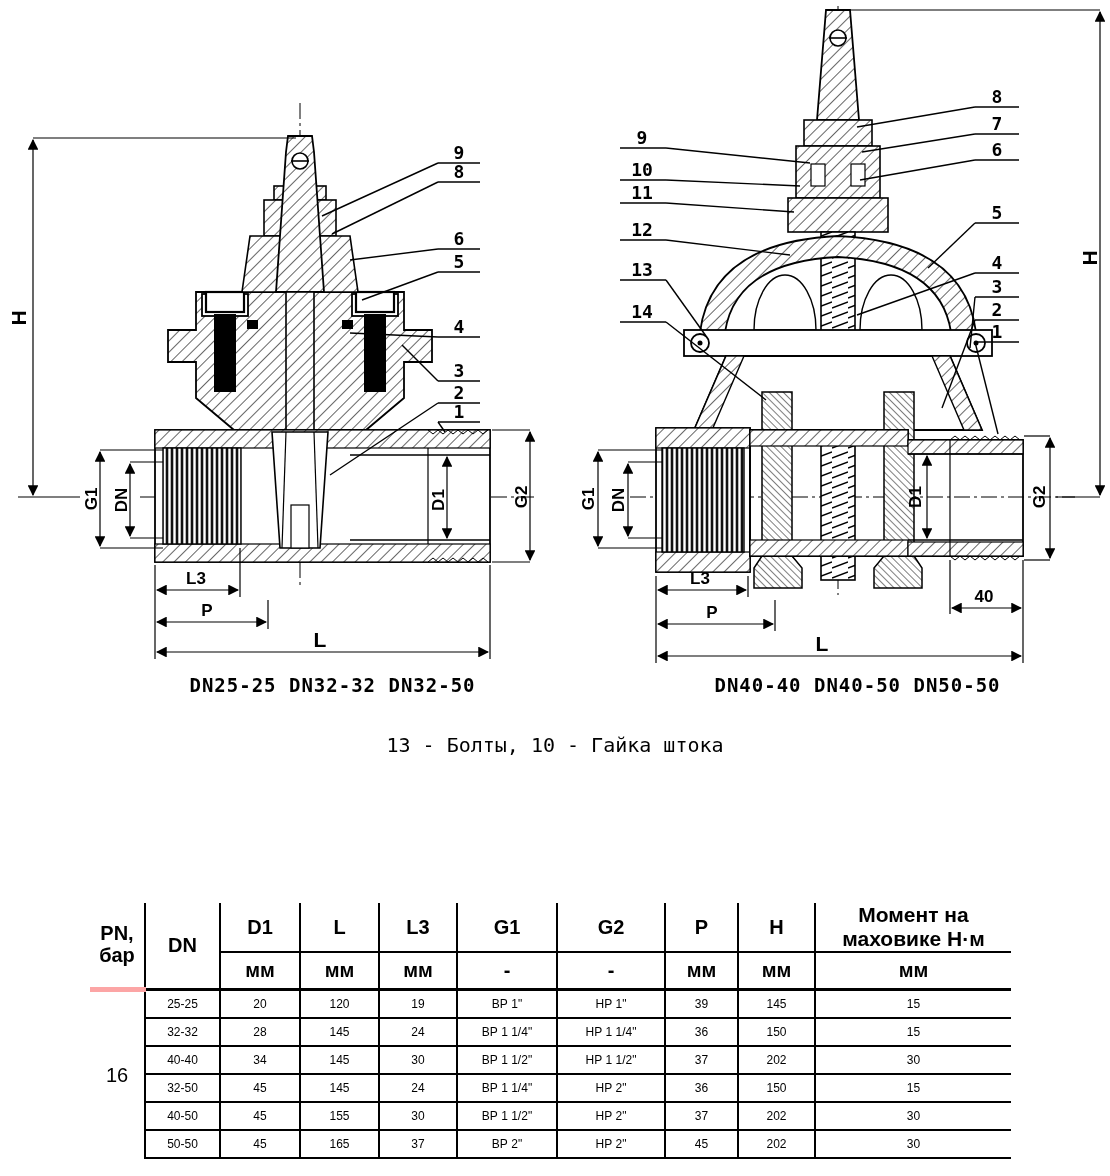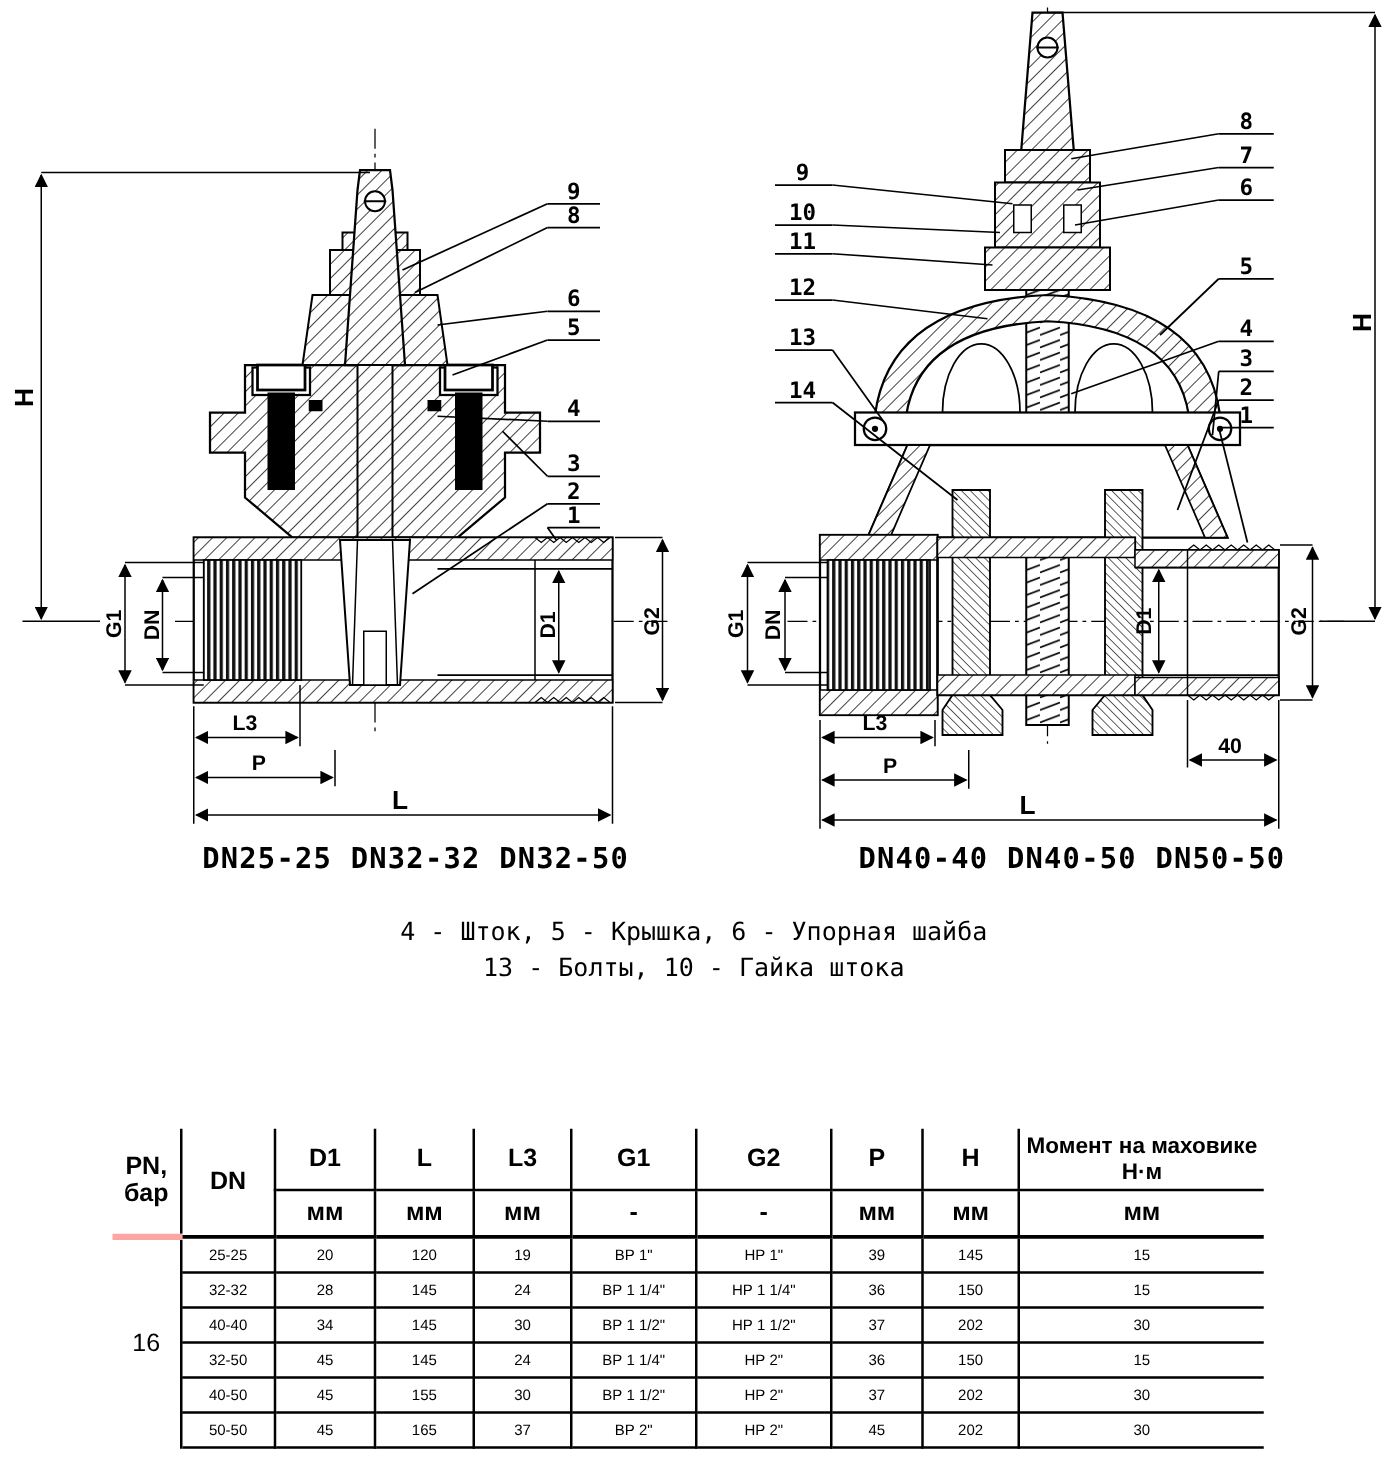--- a/index.html
+++ b/index.html
@@ -5,21 +5,21 @@
   html,body{margin:0;padding:0;background:#fff;}
   .stage{position:relative;width:1110px;height:1176px;background:#fff;overflow:hidden;
          font-family:"Liberation Sans",sans-serif;color:#000;}
   .abs{position:absolute;}
   svg{display:block;}
   svg text{fill:#000;}
   .dimlbl{font-family:"Liberation Sans",sans-serif;font-weight:bold;font-size:17px;}
   .dimbig{font-family:"Liberation Sans",sans-serif;font-weight:bold;font-size:21px;}
   .conum{font-family:"DejaVu Sans Mono",monospace;font-weight:bold;font-size:18px;}
   .caption{position:absolute;text-align:center;font-family:"DejaVu Sans Mono",monospace;
-           font-weight:bold;font-size:23px;letter-spacing:1px;}
+           font-weight:bold;font-size:19px;letter-spacing:1px;}
   .legend{position:absolute;left:0;top:731px;width:1110px;text-align:center;
           font-family:"DejaVu Sans Mono",monospace;font-size:20px;line-height:28.5px;}
   table.spec{position:absolute;left:90px;top:903px;border-collapse:collapse;table-layout:fixed;}
   table.spec th,table.spec td{padding:0;text-align:center;vertical-align:middle;
       font-family:"Liberation Sans",sans-serif;color:#000;}
   table.spec th{border:2px solid #000;border-top:none;font-size:20px;font-weight:bold;}
   table.spec tr.namerow th{height:48px;}
   table.spec tr.unitrow th{height:35px;border-bottom:3px solid #000;}
   table.spec th.pn{border-left:none;border-bottom:5px solid #fca5a5;white-space:pre-line;line-height:1.08;}
   table.spec th.sp2{border-bottom:3px solid #000;}
@@ -293,21 +293,20 @@
       <text class="conum" text-anchor="middle" x="437" y="293">3</text>
       <text class="conum" text-anchor="middle" x="437" y="316">2</text>
       <text class="conum" text-anchor="middle" x="437" y="338">1</text>
     </g>
   </svg>
 
   <div class="caption" style="left:160px;top:674px;width:345px">DN25-25 DN32-32 DN32-50</div>
   <div class="caption" style="left:685px;top:674px;width:345px">DN40-40 DN40-50 DN50-50</div>
 
   <div class="legend">
-    <div>4 - Шток, 5 - Крышка, 6 - Упорная шайба</div>
     <div>13 - Болты, 10 - Гайка штока</div>
   </div>
 
   <table class="spec">
     <colgroup>
       <col style="width:55px">
         <col style="width:75px">
         <col style="width:80px">
         <col style="width:79px">
       <col style="width:78px">
@@ -322,21 +321,21 @@
         <th class="pn" rowspan="2">PN,
 бар</th>
         <th class="sp2" rowspan="2">DN</th>
         <th>D1</th>
         <th>L</th>
         <th>L3</th>
         <th>G1</th>
         <th>G2</th>
         <th>P</th>
         <th>H</th>
-        <th class="last" style="font-size:18px">Момент на маховике Н·м</th>
+        <th class="last" style="font-size:21px">Момент на маховике Н·м</th>
       </tr>
       <tr class="unitrow">
         <th>мм</th>
         <th>мм</th>
         <th>мм</th>
         <th>-</th>
         <th>-</th>
         <th>мм</th>
         <th>мм</th>
         <th class="last">мм</th>

